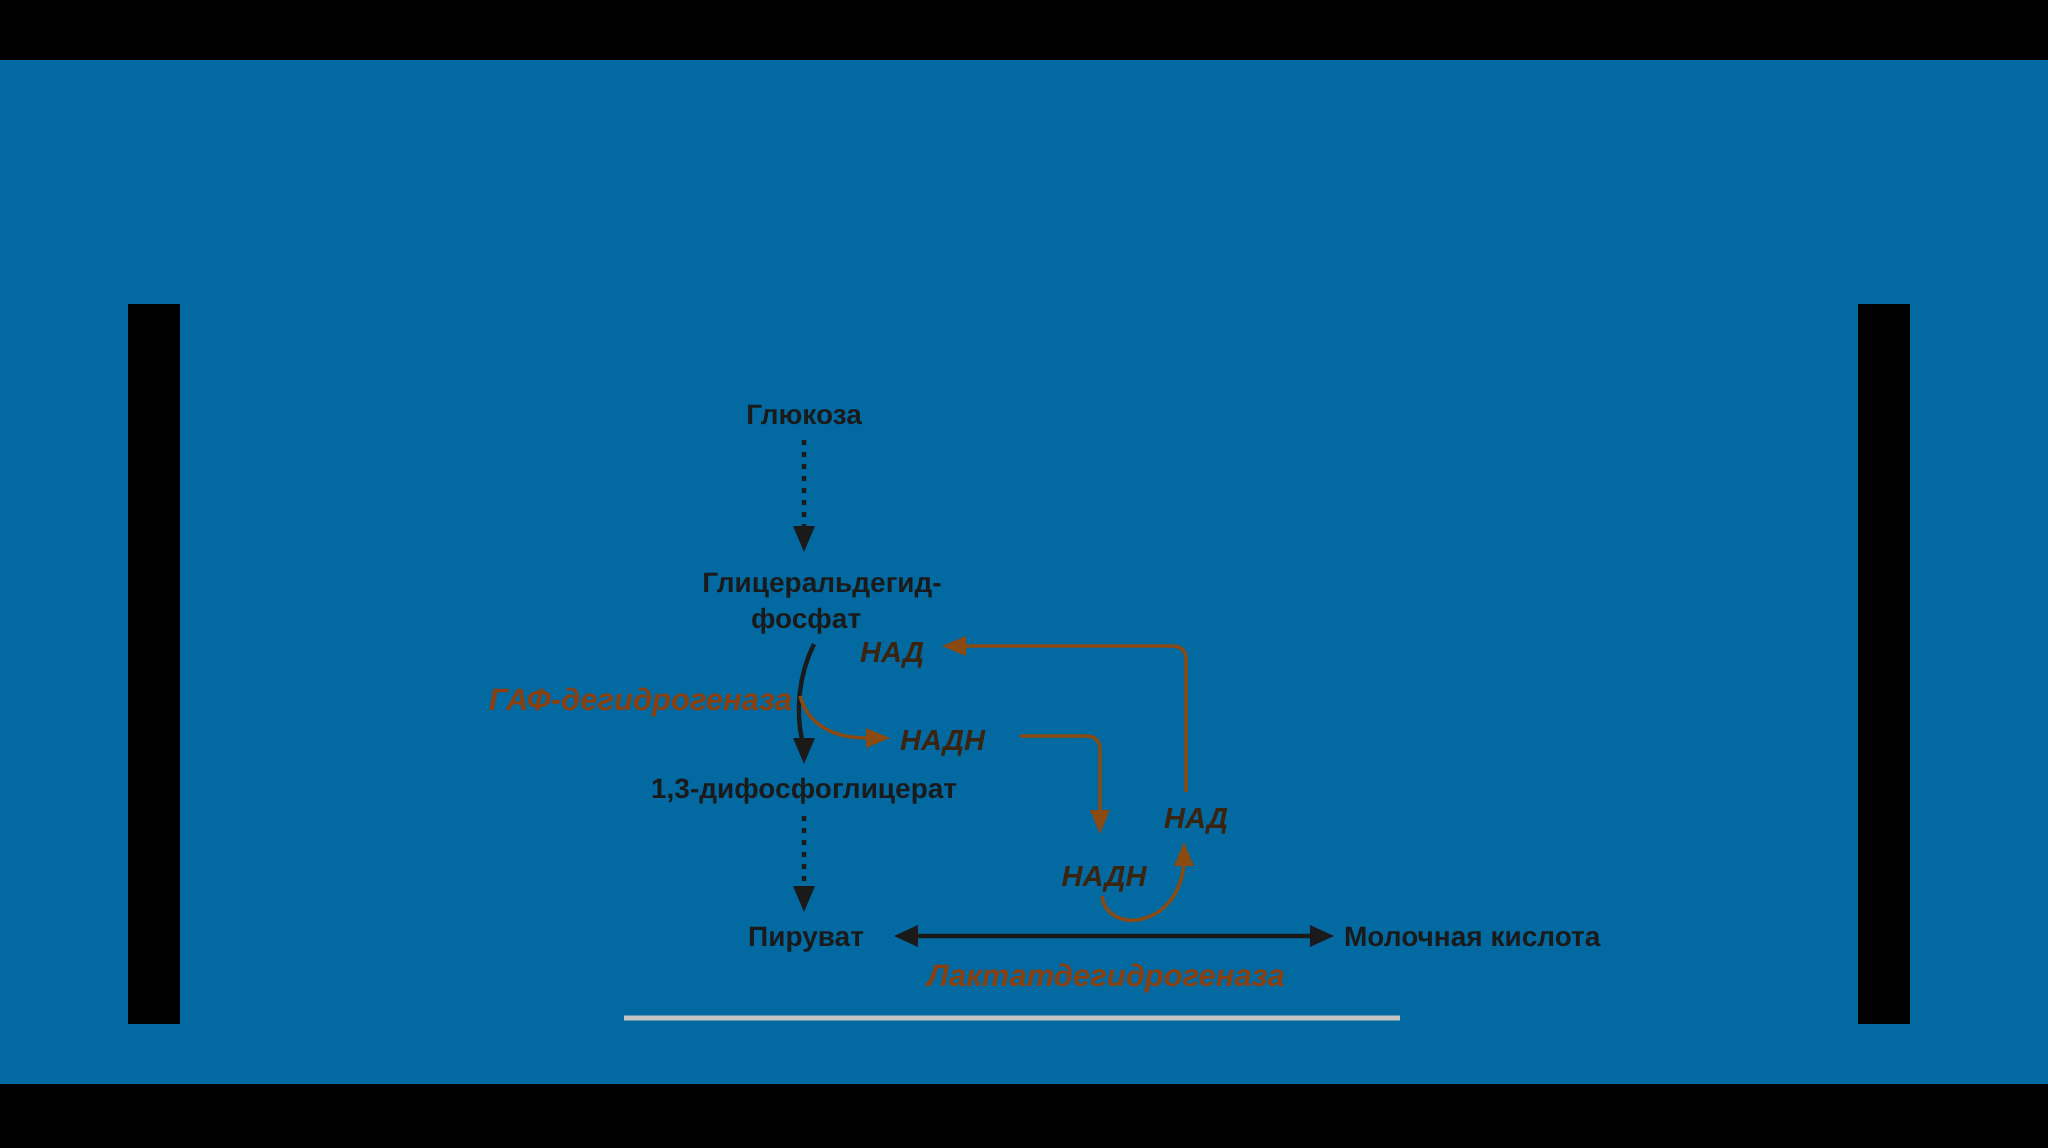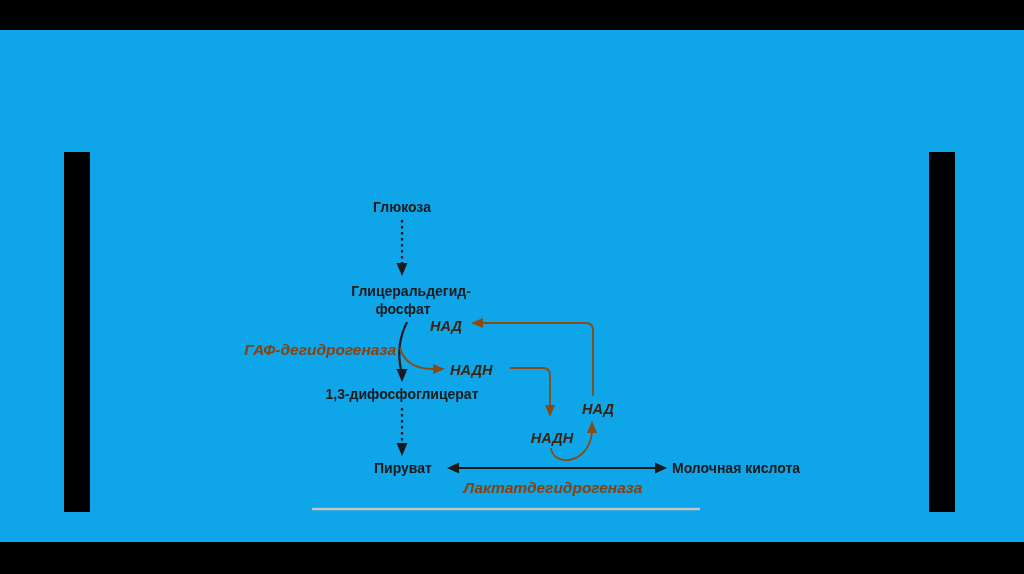--- a/index.html
+++ b/index.html
@@ -1,20 +1,20 @@
 <!DOCTYPE html>
 <html><head>
 <meta charset="utf-8">
 <style>
   html, body { margin: 0; padding: 0; background: #ffffff; }
   .slide {
     position: relative;
     width: 1024px;
     height: 574px;
-    background: #0ea5e9;
+    background: #0369a1;
     overflow: hidden;
     font-family: "Liberation Sans", sans-serif;
   }
   .bar { position: absolute; background: #000000; }
   .bar-top    { left: 0;    top: 0;     width: 1024px; height: 30px; }
   .bar-bottom { left: 0;    top: 542px; width: 1024px; height: 32px; }
   .bar-left   { left: 64px; top: 152px; width: 26px;  height: 360px; }
   .bar-right  { left: 929px;top: 152px; width: 26px;  height: 360px; }
 
   svg.diagram { position: absolute; left: 0; top: 0; }

